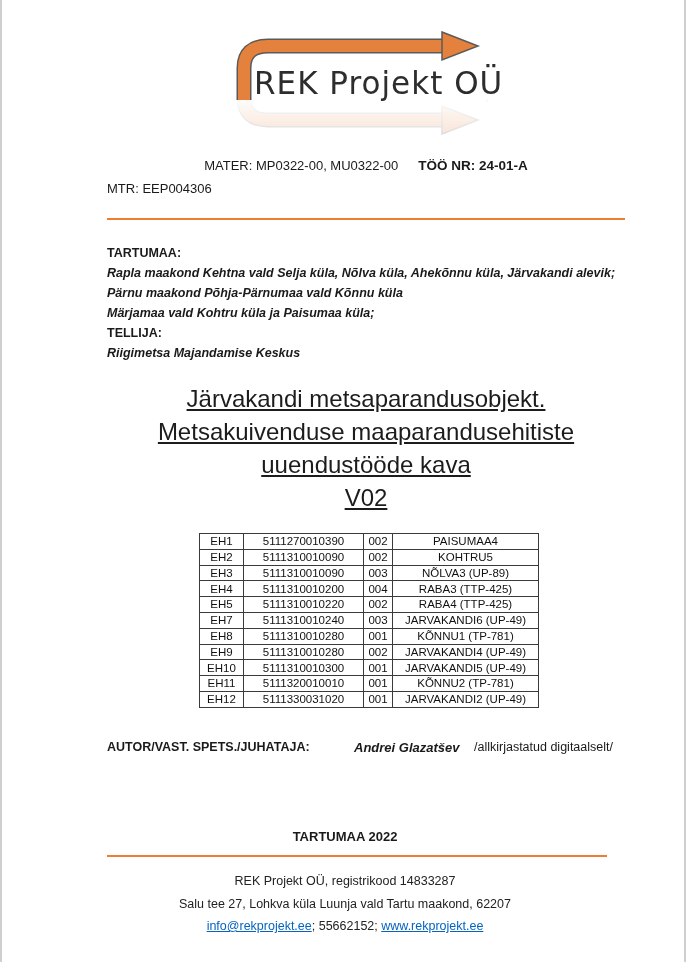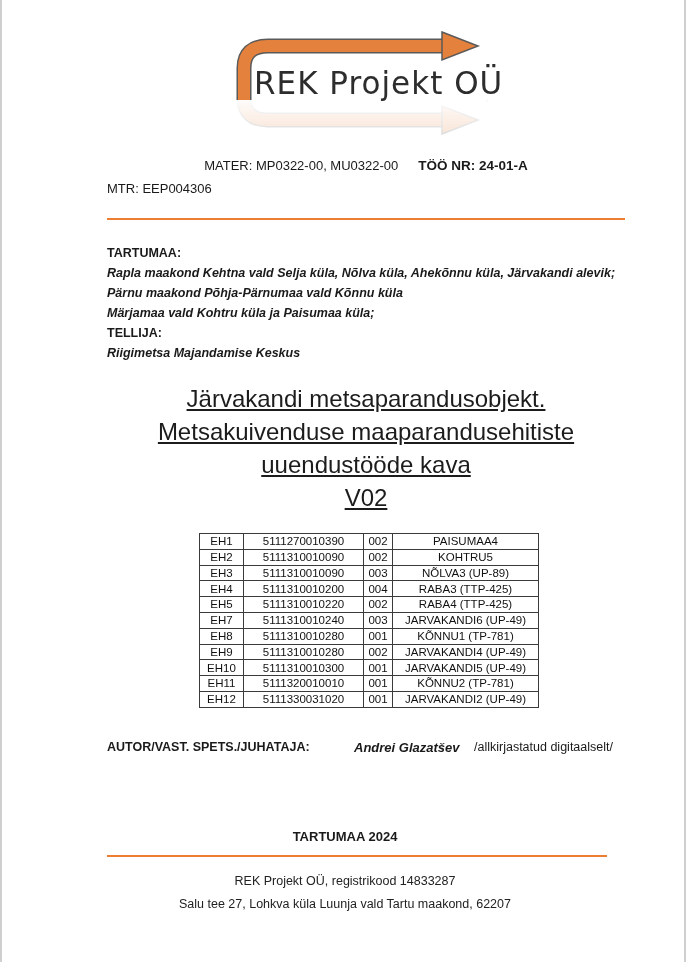--- a/index.html
+++ b/index.html
@@ -195,20 +195,21 @@
       </tr>
     </tbody>
 </table>
 
 <div class="author-block">
   <span class="author-label">AUTOR/VAST. SPETS./JUHATAJA:</span>
   <span class="author-name">Andrei Glazatšev</span>
   <span class="author-signature">/allkirjastatud digitaalselt/</span>
 </div>
 
-<div class="place-year">TARTUMAA 2024</div>
+<div class="place-year">TARTUMAA 2022</div>
 
 <div class="orange-rule rule-bottom"></div>
 
 <div class="footer-block">
   <div>REK Projekt OÜ, registrikood 14833287</div>
   <div>Salu tee 27, Lohkva küla Luunja vald Tartu maakond, 62207</div>
+  <div><span class="footer-link">info@rekprojekt.ee</span><span>; 55662152; </span><span class="footer-link">www.rekprojekt.ee</span></div>
 </div>
 
 </body></html>

